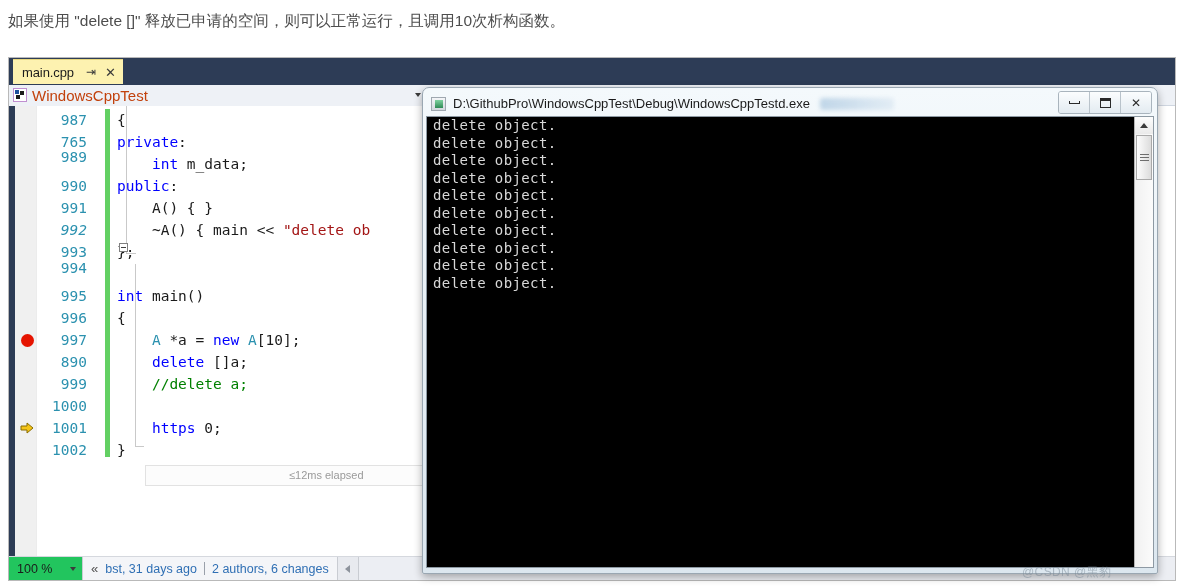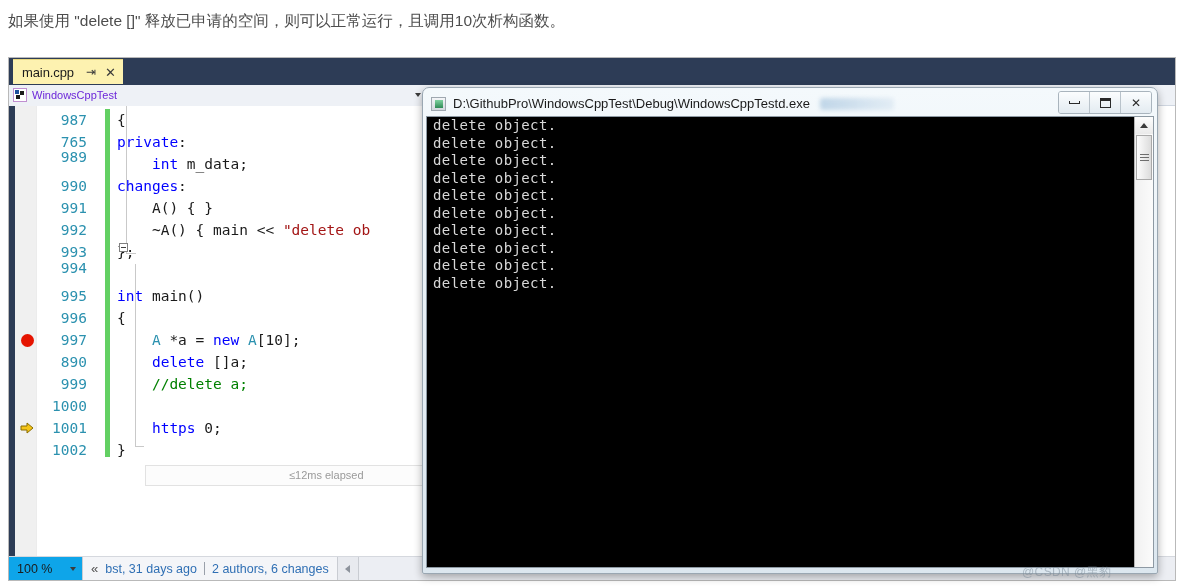--- a/index.html
+++ b/index.html
@@ -103,22 +103,22 @@
   .nav-icon {
     width: 14px; height: 14px;
     border: 1px solid #c08fd0;
     background: #ffffff;
     display: flex; align-items: center; justify-content: center;
     margin-right: 5px;
     box-sizing: border-box;
   }
   .nav-icon svg { display:block; }
   .nav-label {
-    font-size: 11px;
-    color: #6d28d9;
+    font-size: 15px;
+    color: #c2410c;
     font-family: "Liberation Sans", sans-serif;
   }
   .nav-caret {
     position: absolute;
     right: 6px;
     width: 0; height: 0;
     border-left: 3.5px solid transparent;
     border-right: 3.5px solid transparent;
     border-top: 4px solid #3b3b3b;
   }
@@ -263,21 +263,21 @@
     align-items: stretch;
   }
   .zoom-combo {
     width: 74px;
     display: flex;
     align-items: center;
     justify-content: space-between;
     padding: 0 6px 0 8px;
     box-sizing: border-box;
     border-right: 1px solid #c9ccd2;
-    background: #0ea5e9;
+    background: #22c55e;
   }
   .zoom-val {
     font-size: 12.5px;
     color: #1b1b1b;
     font-family: "Liberation Sans", sans-serif;
   }
   .zoom-caret {
     width: 0; height: 0;
     border-left: 3.5px solid transparent;
     border-right: 3.5px solid transparent;
@@ -527,38 +527,38 @@
               <path d="M1 4 H7 V1 L13 6 L7 11 V8 H1 Z" fill="#f5c518" stroke="#8a6d00" stroke-width="1"></path>
             </svg>
           </div>
         </div>
       <div class="ed-linenums">
           <div class="ln" style="top: 3px;">987</div>
           <div class="ln" style="top: 25px;">765</div>
           <div class="ln" style="top: 40px;">989</div>
           <div class="ln" style="top: 69px;">990</div>
           <div class="ln" style="top: 91px;">991</div>
-          <div class="ln" style="top: 113px;">992</div>
+          <div class="ln" style="top: 113px; font-style: italic;">992</div>
           <div class="ln" style="top: 135px;">993</div>
           <div class="ln" style="top: 151px;">994</div>
           <div class="ln" style="top: 179px;">995</div>
           <div class="ln" style="top: 201px;">996</div>
           <div class="ln" style="top: 223px;">997</div>
           <div class="ln" style="top: 245px;">890</div>
           <div class="ln" style="top: 267px;">999</div>
           <div class="ln" style="top: 289px;">1000</div>
           <div class="ln" style="top: 311px;">1001</div>
           <div class="ln" style="top: 333px;">1002</div>
         </div>
       <div class="ed-changebar" id="changebar" style="top: 3px; height: 348px;"></div>
       <div class="ed-code" id="codearea">
           <div class="code-row" style="top: 3px;"><span class="t-plain">{</span></div>
           <div class="code-row" style="top: 25px;"><span class="t-kw">private</span><span class="t-plain">:</span></div>
           <div class="code-row" style="top: 47px;"><span class="t-plain">    </span><span class="t-kw">int</span><span class="t-plain"> m_data;</span></div>
-          <div class="code-row" style="top: 69px;"><span class="t-kw">changes</span><span class="t-plain">:</span></div>
+          <div class="code-row" style="top: 69px;"><span class="t-kw">public</span><span class="t-plain">:</span></div>
           <div class="code-row" style="top: 91px;"><span class="t-plain">    A() { }</span></div>
           <div class="code-row" style="top: 113px;"><span class="t-plain">    ~A() { </span><span class="t-plain">main</span><span class="t-op"> &lt;&lt; </span><span class="t-str">"delete ob</span></div>
           <div class="code-row" style="top: 135px;"><span class="t-plain">};</span></div>
           <div class="code-row" style="top: 157px;"><span class="t-plain"></span></div>
           <div class="code-row" style="top: 179px;"><span class="t-kw">int</span><span class="t-plain"> main()</span></div>
           <div class="code-row" style="top: 201px;"><span class="t-plain">{</span></div>
           <div class="code-row" style="top: 223px;"><span class="t-plain">    </span><span class="t-type">A</span><span class="t-plain"> *a = </span><span class="t-kw">new</span><span class="t-plain"> </span><span class="t-type">A</span><span class="t-plain">[</span><span class="t-plain">10</span><span class="t-plain">];</span></div>
           <div class="code-row" style="top: 245px;"><span class="t-plain">    </span><span class="t-kw">delete</span><span class="t-plain"> []a;</span></div>
           <div class="code-row" style="top: 267px;"><span class="t-cmt">    //delete a;</span></div>
           <div class="code-row" style="top: 289px;"><span class="t-plain"></span></div>

